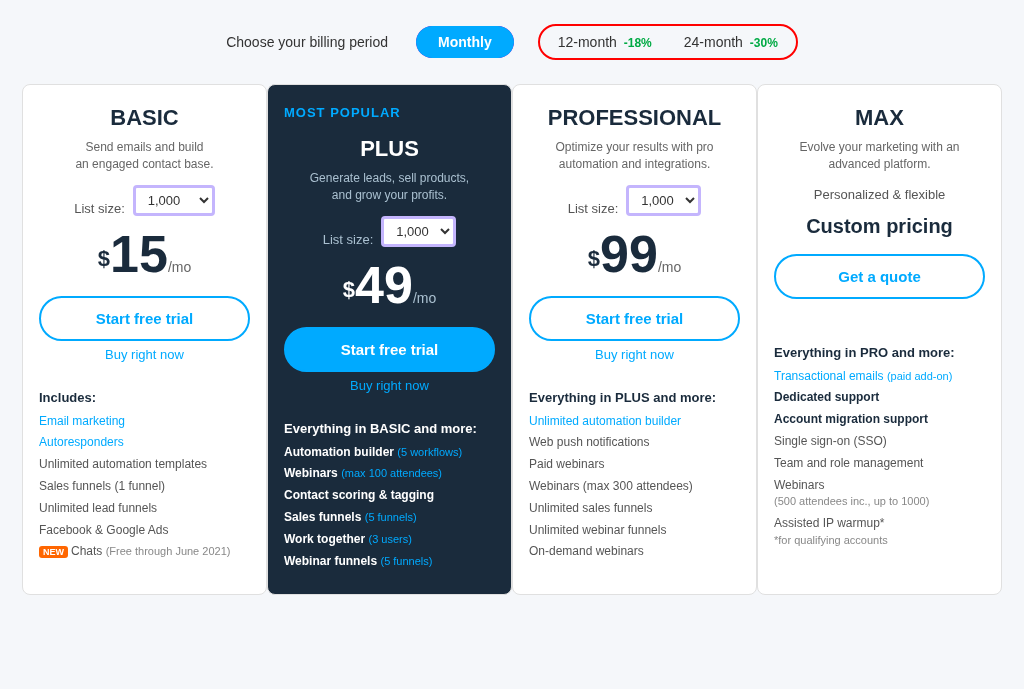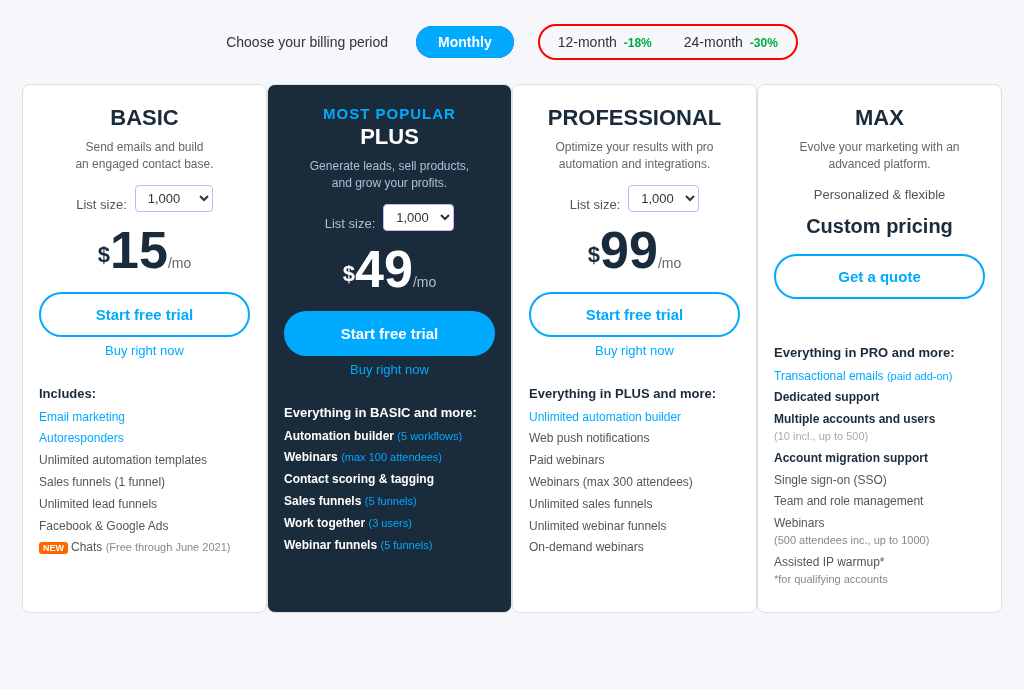--- a/index.html
+++ b/index.html
@@ -90,27 +90,27 @@
     }
 
     .plan-card.plus {
       background: #1a2b3c;
       color: white;
       border-radius: 8px;
       z-index: 1;
     }
 
     .most-popular {
-      text-align: center;
+      text-align: left;
       color: #00aaff;
-      font-size: 15px;
+      font-size: 13px;
       font-weight: bold;
       text-transform: uppercase;
       letter-spacing: 1px;
-      margin-bottom: 2px;
+      margin-bottom: 16px;
     }
 
     .plan-name {
       font-size: 22px;
       font-weight: bold;
       text-align: center;
       color: #1a2b3c;
       margin-bottom: 8px;
     }
     .plan-card.plus .plan-name {
@@ -135,21 +135,21 @@
       gap: 8px;
       margin-bottom: 12px;
       font-size: 13px;
       color: #555;
     }
     .plan-card.plus .list-size-row {
       color: #aac0d0;
     }
 
     .list-size-select {
-      border: 1px solid #c4b5fd;
+      border: 3px solid #c4b5fd;
       background: white;
       padding: 4px 8px;
       border-radius: 4px;
       font-size: 13px;
       color: #333;
       cursor: pointer;
     }
 
     .plan-price {
       text-align: center;
@@ -381,21 +381,20 @@
     <div style="margin-bottom:12px; text-align:center;">
       <span style="font-size:13px; color:#555;">Personalized &amp; flexible</span>
     </div>
     <div class="price-custom">Custom pricing</div>
     <button class="cta-btn outline">Get a quote</button>
     <div style="height:28px;"></div>
     <div class="features-section">
       <div class="features-header">Everything in PRO and more:</div>
       <div class="feature-item"><a href="#" class="feature-link">Transactional emails</a> <span class="feature-sub">(paid add-on)</span></div>
       <div class="feature-item"><span class="feature-highlight">Dedicated support</span></div>
-      <div class="feature-item"><span class="feature-highlight">Multiple accounts and users</span><br><span style="color:#aaa;font-size:11px;">(10 incl., up to 500)</span></div>
       <div class="feature-item"><span class="feature-highlight">Account migration support</span></div>
       <div class="feature-item">Single sign-on (SSO)</div>
       <div class="feature-item">Team and role management</div>
       <div class="feature-item">Webinars<br><span style="color:#888;font-size:11px;">(500 attendees inc., up to 1000)</span></div>
       <div class="feature-item">Assisted IP warmup*<br><span style="color:#888;font-size:11px;">*for qualifying accounts</span></div>
     </div>
   </div>
 
 </div>
 

